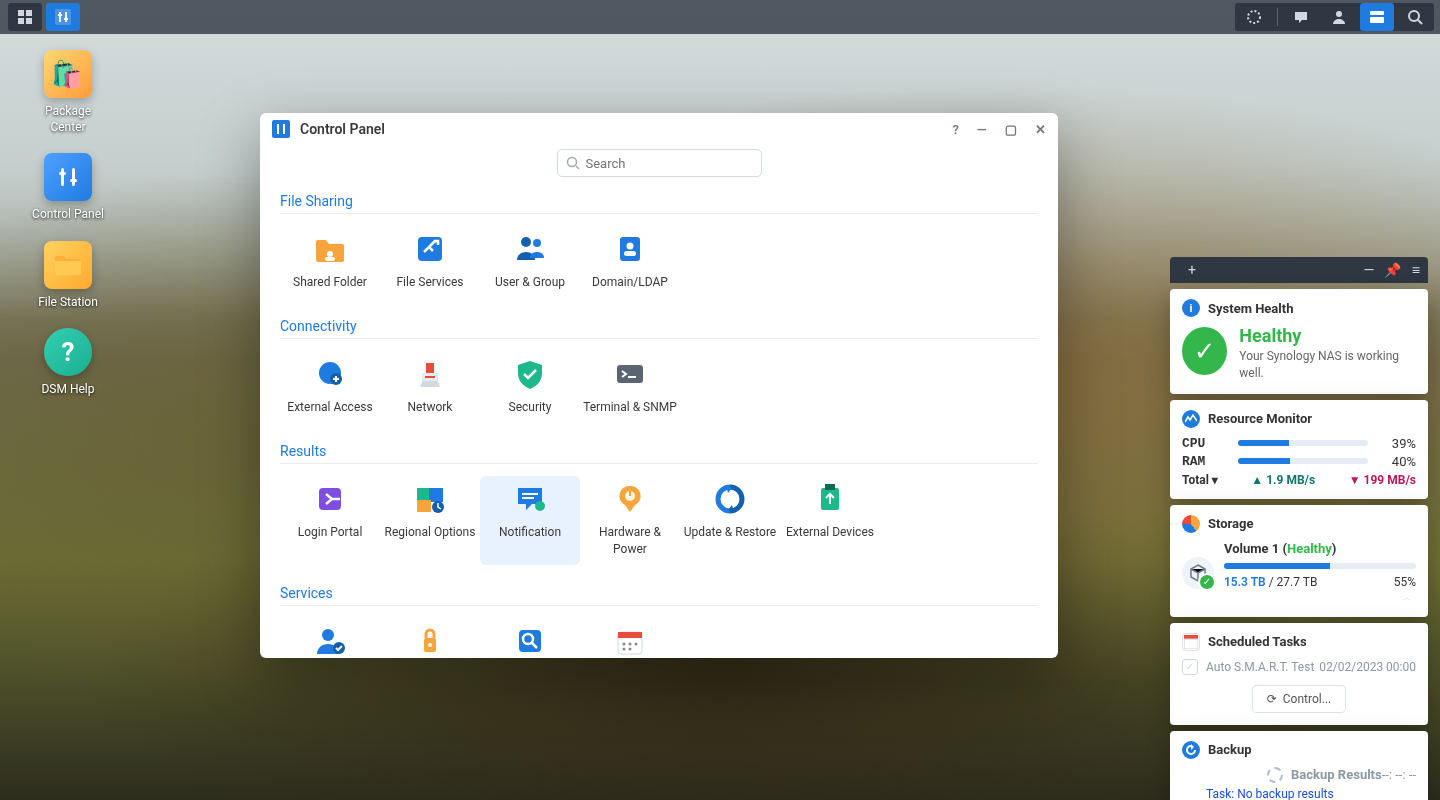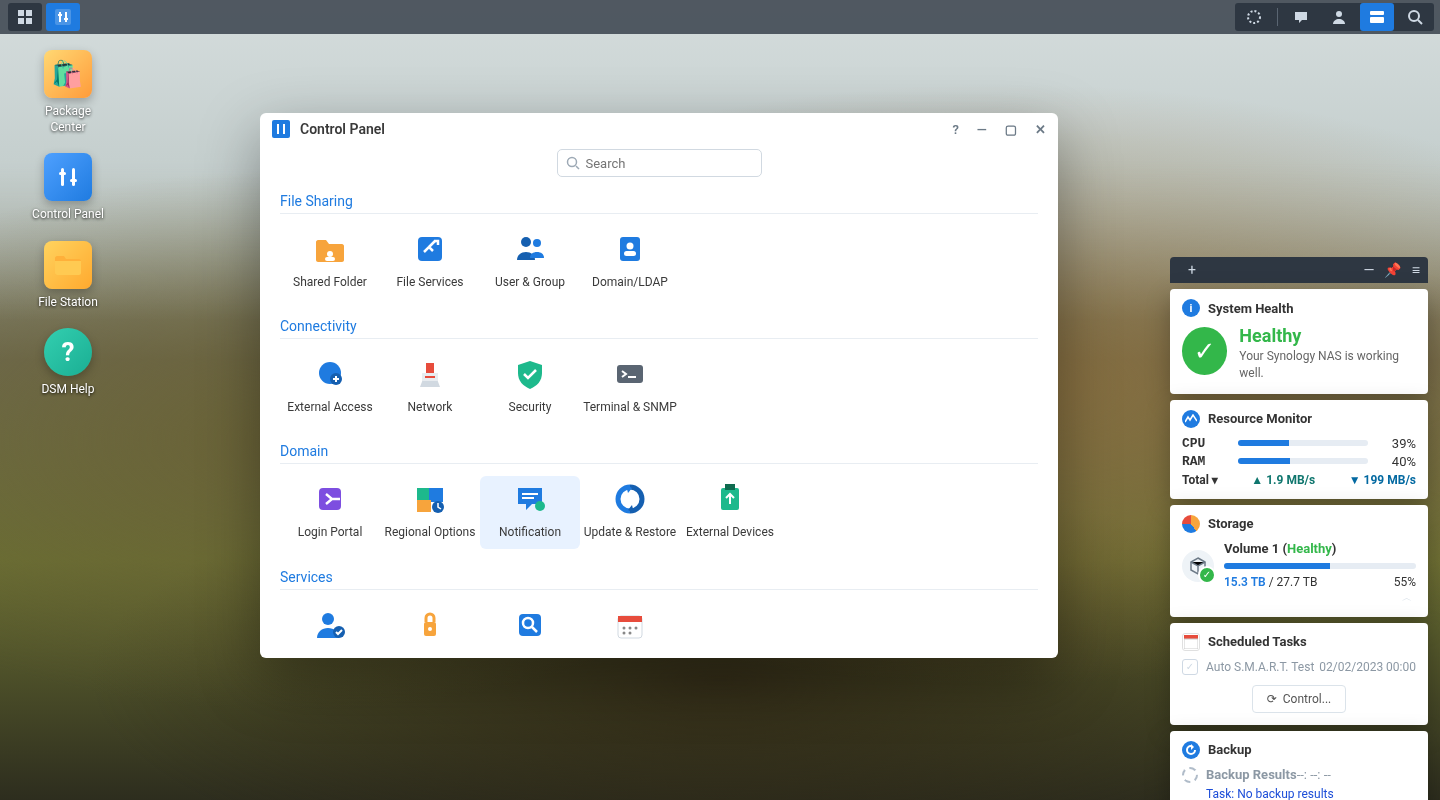--- a/index.html
+++ b/index.html
@@ -61,24 +61,24 @@
   .healthy-row { display:flex; }
   .big-check { width:48px; height:48px; border-radius:50%; background:#33b74a; display:flex; align-items:center; justify-content:center; color:#fff; font-size:26px; margin-right:12px; margin-top:2px;}
   .healthy-title { color:#33b74a; font-weight:700; font-size:18px; }
   .healthy-sub { color:#666; font-size:12px; margin-top:2px; line-height:1.4;}
   .rm-row { display:flex; align-items:center; font-weight:700; margin:3px 0;}
   .rm-row .k { width:46px;font-family:Liberation Mono, monospace; }
   .rm-bar { flex:1; height:6px; background:#e6ecf3; border-radius:3px; margin:0 10px; overflow:hidden;}
   .rm-bar > i { display:block; height:100%; background:#1f7be0;}
   .rm-row .v { width:38px; text-align:right; font-weight:400;}
   .rm-net { display:flex; justify-content:space-between; font-size:12px; margin-top:4px; font-weight:700;gap:24px;}
-  .rm-net .up{color:#0f766e;} .rm-net .dn{color:#0369a1;}
+  .rm-net .up{color:#0f766e;} .rm-net .dn{color:#be185d;}
   .storage-vol { font-weight:700; font-size:13px;}
   .storage-vol .ok{ color:#33b74a; }
-  .stor-row{display:flex; align-items:center;}
+  .stor-row{display:flex; align-items:flex-end;}
   .stor-ico{width:32px;height:32px;border-radius:50%;background:#eef3f7;display:flex;align-items:center;justify-content:center;margin-right:10px;margin-top:2px;position:relative;}
   .stor-ico::after{content:"✓";position:absolute;bottom:-2px;right:-2px;background:#33b74a;color:#fff;border-radius:50%;width:14px;height:14px;font-size:10px;display:flex;align-items:center;justify-content:center;border:2px solid #fff;}
   .stor-bar{height:6px;background:#e6ecf3;border-radius:3px;margin:7px 0 6px;overflow:hidden;}
   .stor-bar>i{display:block;height:100%;background:#1f7be0;}
   .stor-nums{font-size:12px;color:#333;}
   .stor-nums .used{color:#1f7be0;font-weight:600;}
   .sched-row{display:flex;align-items:center;color:#8c98a4;font-size:12px;margin:4px 0;}
   .sched-row .chk{width:16px;height:16px;border:1px solid #cfd9e4;border-radius:3px;margin-right:8px;display:flex;align-items:center;justify-content:center;font-size:10px;color:#cfd9e4;}
   .loading-pill{border:1px solid #dbe3ea;border-radius:4px;padding:6px 14px;display:inline-flex;align-items:center;margin:6px auto 0;font-size:12px;color:#555;}
   .backup-sub{font-weight:700;color:#8c98a4;display:flex;align-items:center;margin-top:2px;}
@@ -288,21 +288,21 @@
           <div class="ico">
             <svg width="36" height="34" viewBox="0 0 36 34">
               <rect x="5" y="8" width="26" height="18" rx="3" fill="#5a6572"></rect>
               <path d="M10 14l4 3-4 3" stroke="#fff" stroke-width="2" fill="none"></path>
               <line x1="16" y1="20" x2="24" y2="20" stroke="#fff" stroke-width="2"></line>
             </svg>
           </div>
           <div class="txt">Terminal &amp; SNMP</div>
         </div>
       </div>
-      <div class="cp-section-title">Domain</div>
+      <div class="cp-section-title">Results</div>
       <div class="cp-divider"></div>
       <div class="cp-grid">
         <div class="cp-item">
           <div class="ico">
             <svg width="36" height="34" viewBox="0 0 36 34">
               <rect x="7" y="6" width="22" height="22" rx="4" fill="#7d4ee0"></rect>
               <path d="M14 12l6 5-6 5m6-5h8" stroke="#fff" stroke-width="2.5" fill="none"></path>
             </svg>
           </div>
           <div class="txt">Login Portal</div>
@@ -322,20 +322,30 @@
         <div class="cp-item selected">
           <div class="ico">
             <svg width="36" height="34" viewBox="0 0 36 34">
               <path d="M6 6h24v16H20l-6 6v-6H6z" fill="#1f7be0"></path>
               <rect x="10" y="11" width="16" height="2" fill="#fff"></rect>
               <rect x="10" y="15" width="12" height="2" fill="#fff"></rect>
               <circle cx="28" cy="24" r="5" fill="#1db98c"></circle>
             </svg>
           </div>
           <div class="txt">Notification</div>
+        </div>
+        <div class="cp-item">
+          <div class="ico">
+            <svg width="36" height="34" viewBox="0 0 36 34">
+              <path d="M18 4a10 10 0 00-5 19l5 7 5-7a10 10 0 00-5-19z" fill="#f7a43c"></path>
+              <circle cx="18" cy="14" r="5" fill="#fff7e0"></circle>
+              <path d="M18 9v5" stroke="#f7a43c" stroke-width="2"></path>
+            </svg>
+          </div>
+          <div class="txt">Hardware &amp; Power</div>
         </div>
         <div class="cp-item">
           <div class="ico">
             <svg width="36" height="34" viewBox="0 0 36 34">
               <path d="M18 5a12 12 0 100 24" stroke="#1f7be0" stroke-width="5" fill="none"></path>
               <path d="M18 29a12 12 0 000-24" stroke="#155fb0" stroke-width="5" fill="none"></path>
               <path d="M14 3l6 3-4 5z" fill="#1f7be0"></path>
               <path d="M22 31l-6-3 4-5z" fill="#155fb0"></path>
             </svg>
           </div>
@@ -503,21 +513,21 @@
   <div class="widget">
     <div class="w-head">
         <div class="w-ico" style="background:#1f7be0">
           <svg width="12" height="12" viewBox="0 0 12 12">
             <path d="M6 1a5 5 0 105 5H9a3 3 0 11-3-3V1z" fill="#fff"></path>
             <path d="M6 0l3 3-3 3z" fill="#fff"></path>
           </svg>
         </div>
         <span>Backup</span>
       </div>
-    <div class="backup-sub" style="justify-content:flex-start;">
+    <div class="backup-sub" style="justify-content:flex-end;">
       <span style="display:flex;align-items:center;">
           <span class="gear"></span>
           <span>Backup Results</span>
         </span>
       <span style="font-weight:400">--: --: --</span>
     </div>
     <div class="backup-task">Task: No backup results</div>
 
   </div>
 </div>

